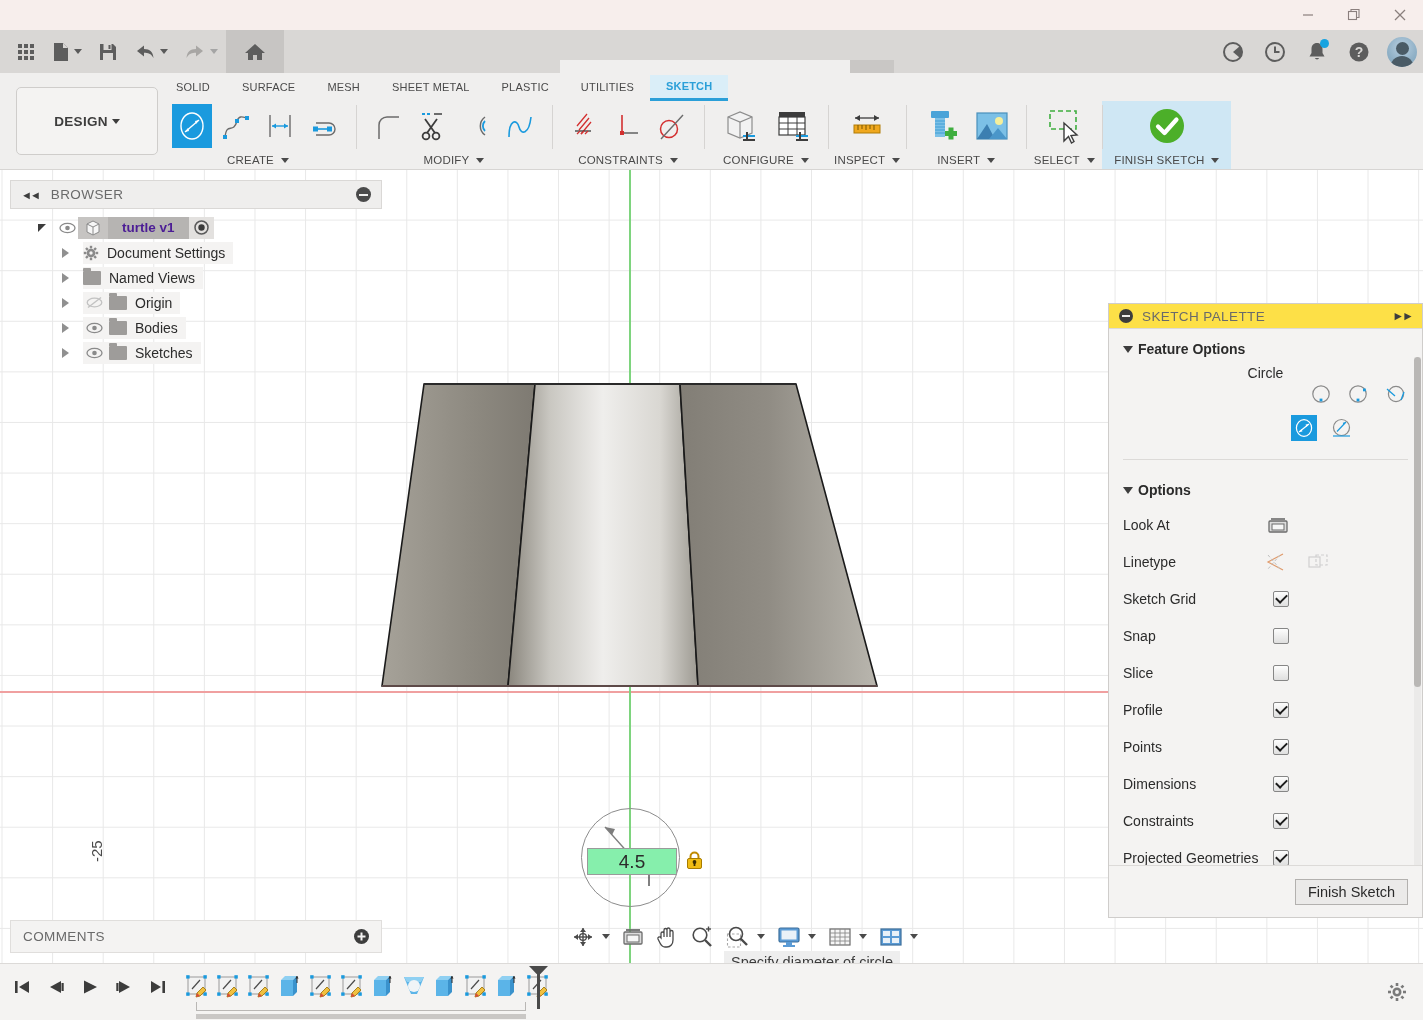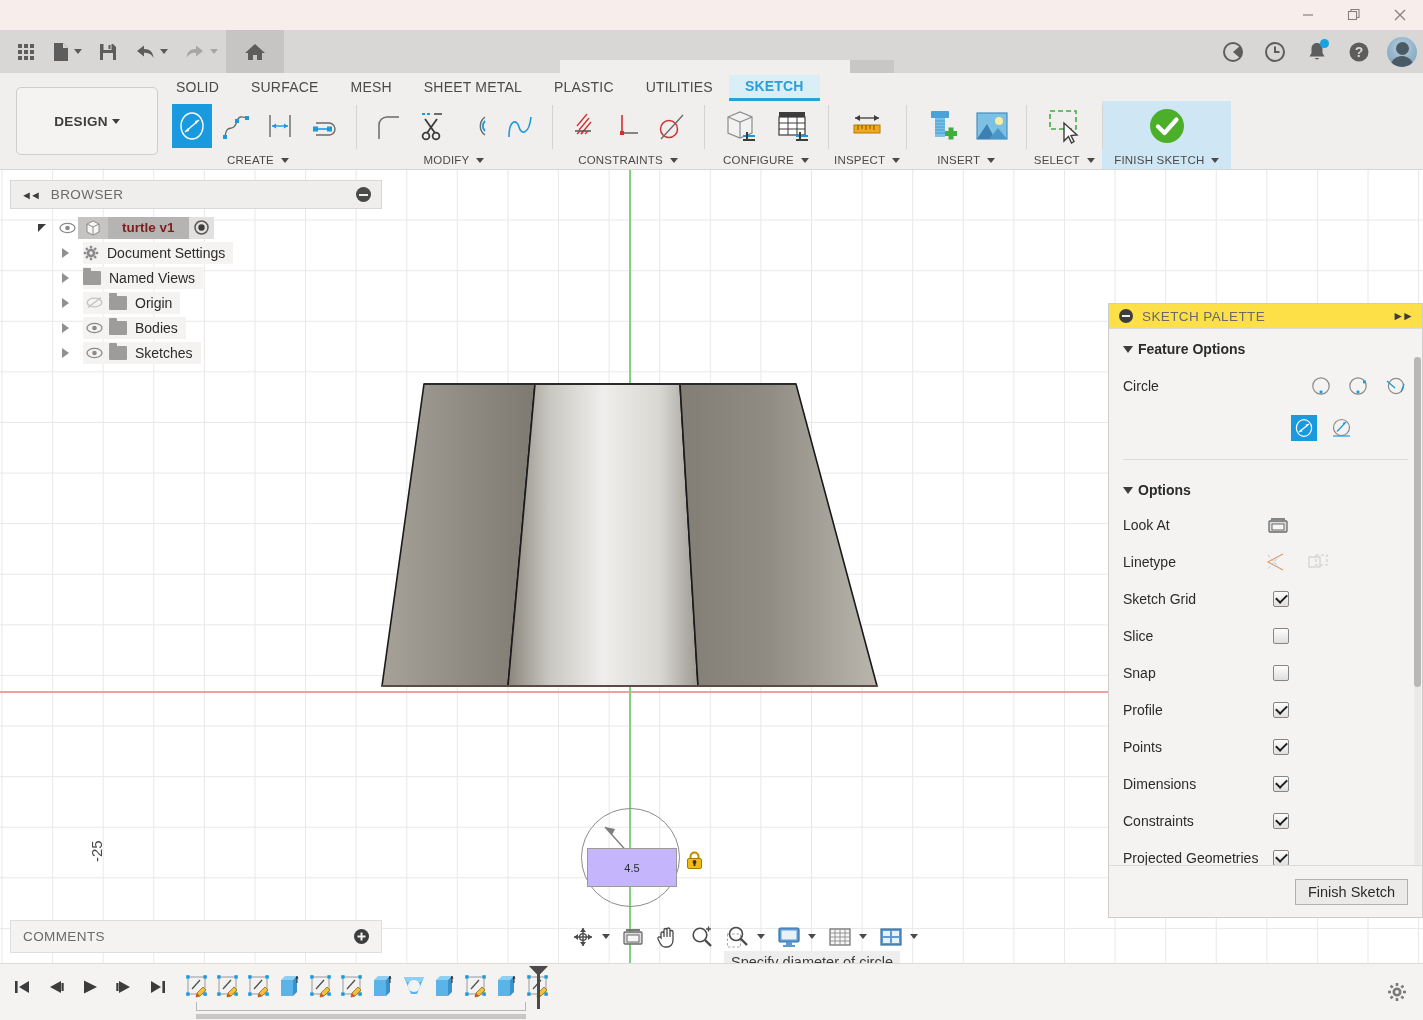--- a/index.html
+++ b/index.html
@@ -87,21 +87,21 @@
   .design-box {
     position:absolute; left: 16px; top: 14px; width: 142px; height: 68px;
     border: 1px solid #cfcdcb; border-radius: 5px; background:#f4f3f2;
     display:flex;align-items:center;justify-content:center;
   }
   .design-label { font-size: 13.5px; font-weight: bold; color:#3d3d3d; letter-spacing:.3px;}
   .tabs-row {
     position:absolute; left: 160px; top: 2px; height: 26px; display:flex; align-items:center;
   }
   .rtab {
-    font-size: 14px; color: #4a4a4a; padding: 4px 16px 6px; letter-spacing: .2px;
+    font-size: 11px; color: #4a4a4a; padding: 4px 16px 6px; letter-spacing: .2px;
     height: 26px; display:flex; align-items:center;
   }
   .rtab.active { color: #2a9fd8; background:#daeef8; border-bottom: 3px solid #2a9fd8; font-weight:600;}
 
   .panels { position:absolute; left:160px; top: 28px; height: 68px; display:flex; align-items:stretch;}
   .panel { display:flex; flex-direction:column; align-items:center; position:relative; padding: 0 6px;}
   .panel + .panel::before {
     content:''; position:absolute; left:0; top: 4px; bottom: 20px; width:1px; background:#d6d4d2;
   }
   .panel-icons { display:flex; align-items:center; gap:4px; height:50px; padding: 0 6px;}
@@ -139,24 +139,24 @@
   .dim-label-25 {
     position:absolute; left:88px; top:692px; font-size:15px; color:#4a4a4a;
     transform: rotate(-90deg); transform-origin: left top; white-space:nowrap;
   }
 
   .dim-circle {
     position:absolute; left:581px; top:638px; width:99px; height:99px;
     border:1.4px solid #8c8c8c; border-radius:50%;
   }
   .dim-input {
-    position:absolute; left:587px; top:678px; width:90px; height:39px;
-    background:#c4b5fd; border:1px solid #9a9a9a;
+    position:absolute; left:587px; top:678px; width:90px; height:27px;
+    background:#86efac; border:1px solid #9a9a9a;
     display:flex; align-items:center; justify-content:center;
-    font-size:11px; color:#2b2b2b;
+    font-size:19px; color:#2b2b2b;
   }
   .lock-icon { position:absolute; left:686px; top:681px; width:17px; height:19px; }
   .tooltip {
     position:absolute; left:724px; top:781px; height:21px; padding: 0 7px;
     background:#eeeeee; display:flex;align-items:center;
     font-size:14.5px; color:#3c3c3c;
   }
 
   
   .viewcube { position:absolute; left:1330px; top:212px; width:58px; height:54px; }
@@ -736,21 +736,21 @@
             </svg>
         </span>
         <span style="background:#c6c4c2;display:flex;align-items:center;height:22px;padding:0 6px;">
           <span style="width:18px;height:16px;">
             <svg width="18" height="16" viewBox="0 0 18 16">
                 <path d="M3 4 L9 1 L15 4 L15 12 L9 15 L3 12 Z" fill="#f6f6f6" stroke="#8a8a8a" stroke-width="1"></path>
                 <path d="M3 4 L9 7 L15 4 M9 7 L9 15" fill="none" stroke="#8a8a8a" stroke-width="1"></path>
               </svg>
           </span>
         </span>
-        <span style="background:#b6b4b2;display:flex;align-items:center;height:22px;padding:0 14px;font-weight:bold;font-size:13.5px;color:#7f1d1d;">turtle v1</span>
+        <span style="background:#b6b4b2;display:flex;align-items:center;height:22px;padding:0 14px;font-weight:bold;font-size:13.5px;color:#4c1d95;">turtle v1</span>
         <span style="background:#e3e1df;display:flex;align-items:center;height:22px;padding:0 5px;">
           <svg width="15" height="15" viewBox="0 0 15 15">
               <circle cx="7.5" cy="7.5" r="6.5" fill="none" stroke="#5a5a5a" stroke-width="1.5"></circle>
               <circle cx="7.5" cy="7.5" r="3.2" fill="#3c3c3c"></circle>
             </svg>
         </span>
       </div>
 
       <div class="tnode" style="padding-left:52px;">
         <span class="arrow-r"></span>
@@ -845,21 +845,21 @@
       <span class="pal-expand">►►</span>
     </div>
 
     <div class="pal-body">
 
       <div class="sec-head">
         <span class="tri-down"></span>
         <span class="sec-title">Feature Options</span>
       </div>
 
-      <div class="prow" style="height:42px;">
+      <div class="prow" style="height:42px;flex-direction:column;">
         <span class="prow-label">Circle</span>
         <span class="prow-ctl" style="gap:11px;">
           <span class="circ-opt">
             <svg width="22" height="22" viewBox="0 0 22 22">
                 <circle cx="11" cy="11" r="8.2" fill="none" stroke="#8a8a8a" stroke-width="1.2"></circle>
                 <rect x="9.6" y="15.6" width="2.8" height="2.8" fill="#1a9ade"></rect>
               </svg>
           </span>
           <span class="circ-opt">
             <svg width="22" height="22" viewBox="0 0 22 22">
@@ -938,27 +938,27 @@
         </span>
       </div>
 
       <div class="prow">
         <span class="prow-label">Sketch Grid</span>
         <span class="prow-ctl" style="margin-right:119px;">
             <span class="cbox checked"></span>
           </span>
       </div>
       <div class="prow">
-        <span class="prow-label">Slice</span>
+        <span class="prow-label">Snap</span>
         <span class="prow-ctl" style="margin-right:119px;">
             <span class="cbox"></span>
           </span>
       </div>
       <div class="prow">
-        <span class="prow-label">Snap</span>
+        <span class="prow-label">Slice</span>
         <span class="prow-ctl" style="margin-right:119px;">
             <span class="cbox"></span>
           </span>
       </div>
       <div class="prow">
         <span class="prow-label">Profile</span>
         <span class="prow-ctl" style="margin-right:119px;">
             <span class="cbox checked"></span>
           </span>
       </div>

